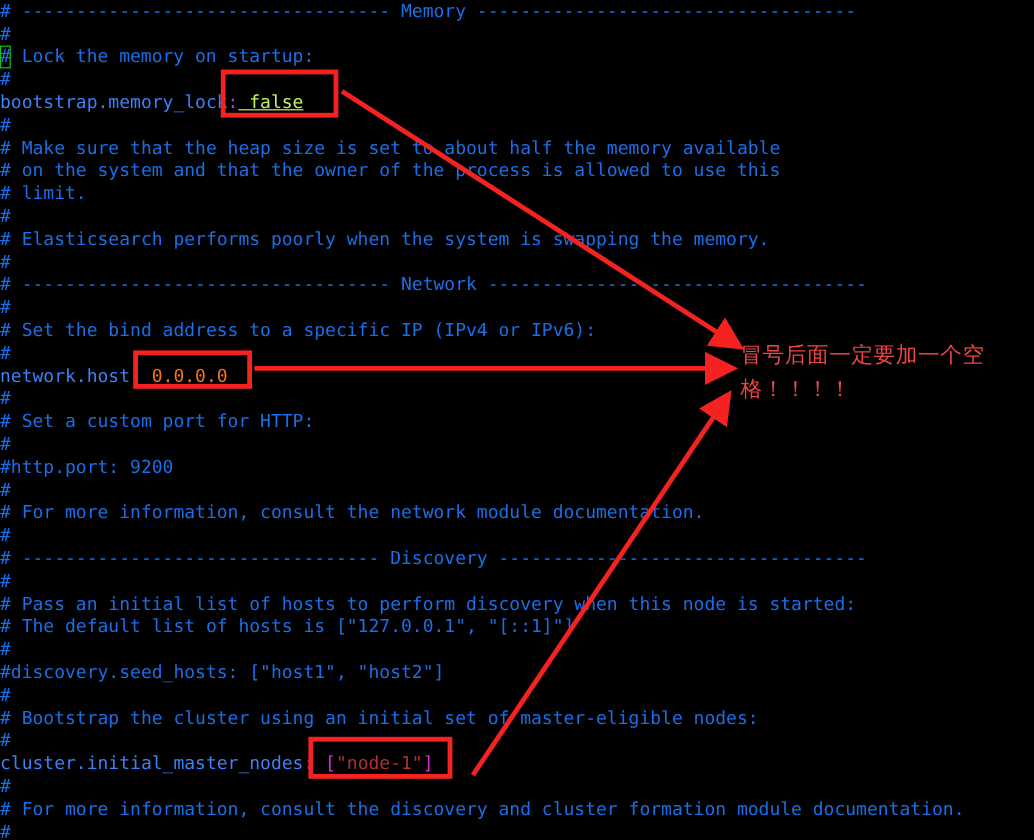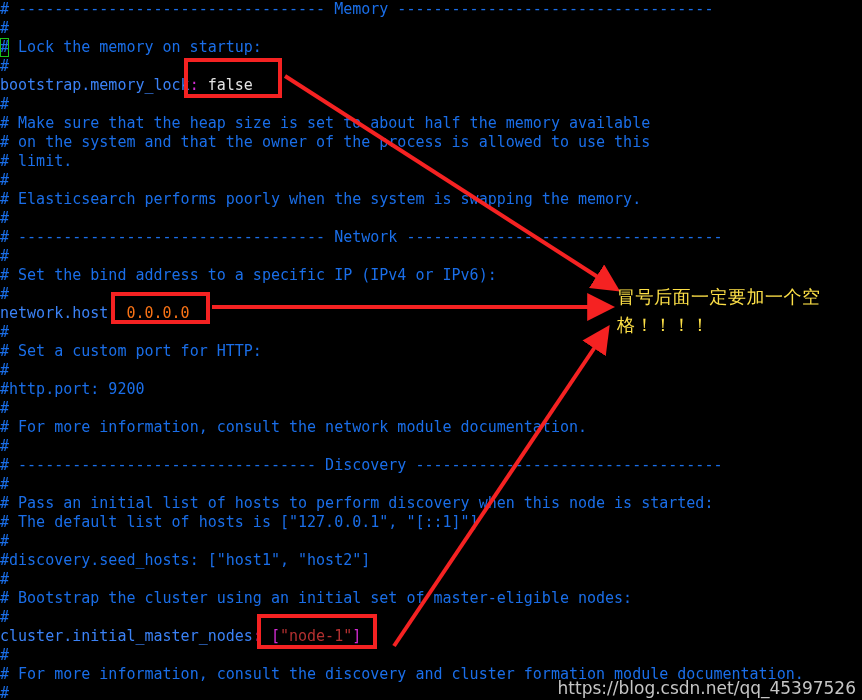--- a/index.html
+++ b/index.html
@@ -30,21 +30,21 @@
   }
   .ln {
     height: 19px;
     line-height: 19px;
     white-space: pre;
   }
   .cmt   { color: #1a6ee8; }
   .key   { color: #3b82f6; }
   .colon { color: #d42bd4; }
   .val   { color: #f97316; }
-  .red   { color: #e5e5e5; }
+  .red   { color: #bef264; text-decoration: underline; }
   .brk   { color: #d42bd4; }
   .str   { color: #b33030; }
   .cursor {
     color: #1a6ee8;
     outline: 1px solid #19c219;
     outline-offset: -1px;
     display: inline-block;
     width: 9px;
   }
 
@@ -58,21 +58,21 @@
   .hlbox {
     position: absolute;
     border: 4px solid #f52222;
     box-sizing: border-box;
   }
   #note {
     position: absolute;
     left: 617px;
     top: 283px;
     width: 240px;
-    color: #fde047;
+    color: #ef4444;
     font-family: "DejaVu Sans", "Liberation Sans", sans-serif;
     font-size: 18px;
     line-height: 28px;
     letter-spacing: 0.5px;
   }
 
   
   #watermark {
     position: absolute;
     right: 6px;
@@ -103,14 +103,13 @@
 
     <line x1="394" y1="646" x2="599" y2="341" stroke="#f52222" stroke-width="4" marker-end="url(#ah)"></line>
   </svg>
 
   <div class="hlbox" style="left:184px; top:58px; width:98px; height:40px;"></div>
   <div class="hlbox" style="left:111px; top:292px; width:99px; height:32px;"></div>
   <div class="hlbox" style="left:257px; top:614px; width:120px; height:35px;"></div>
 
   <div id="note">冒号后面一定要加一个空格！！！！</div>
 
-  <div id="watermark">https://blog.csdn.net/qq_45397526</div>
 </div>
 
 </body></html>

